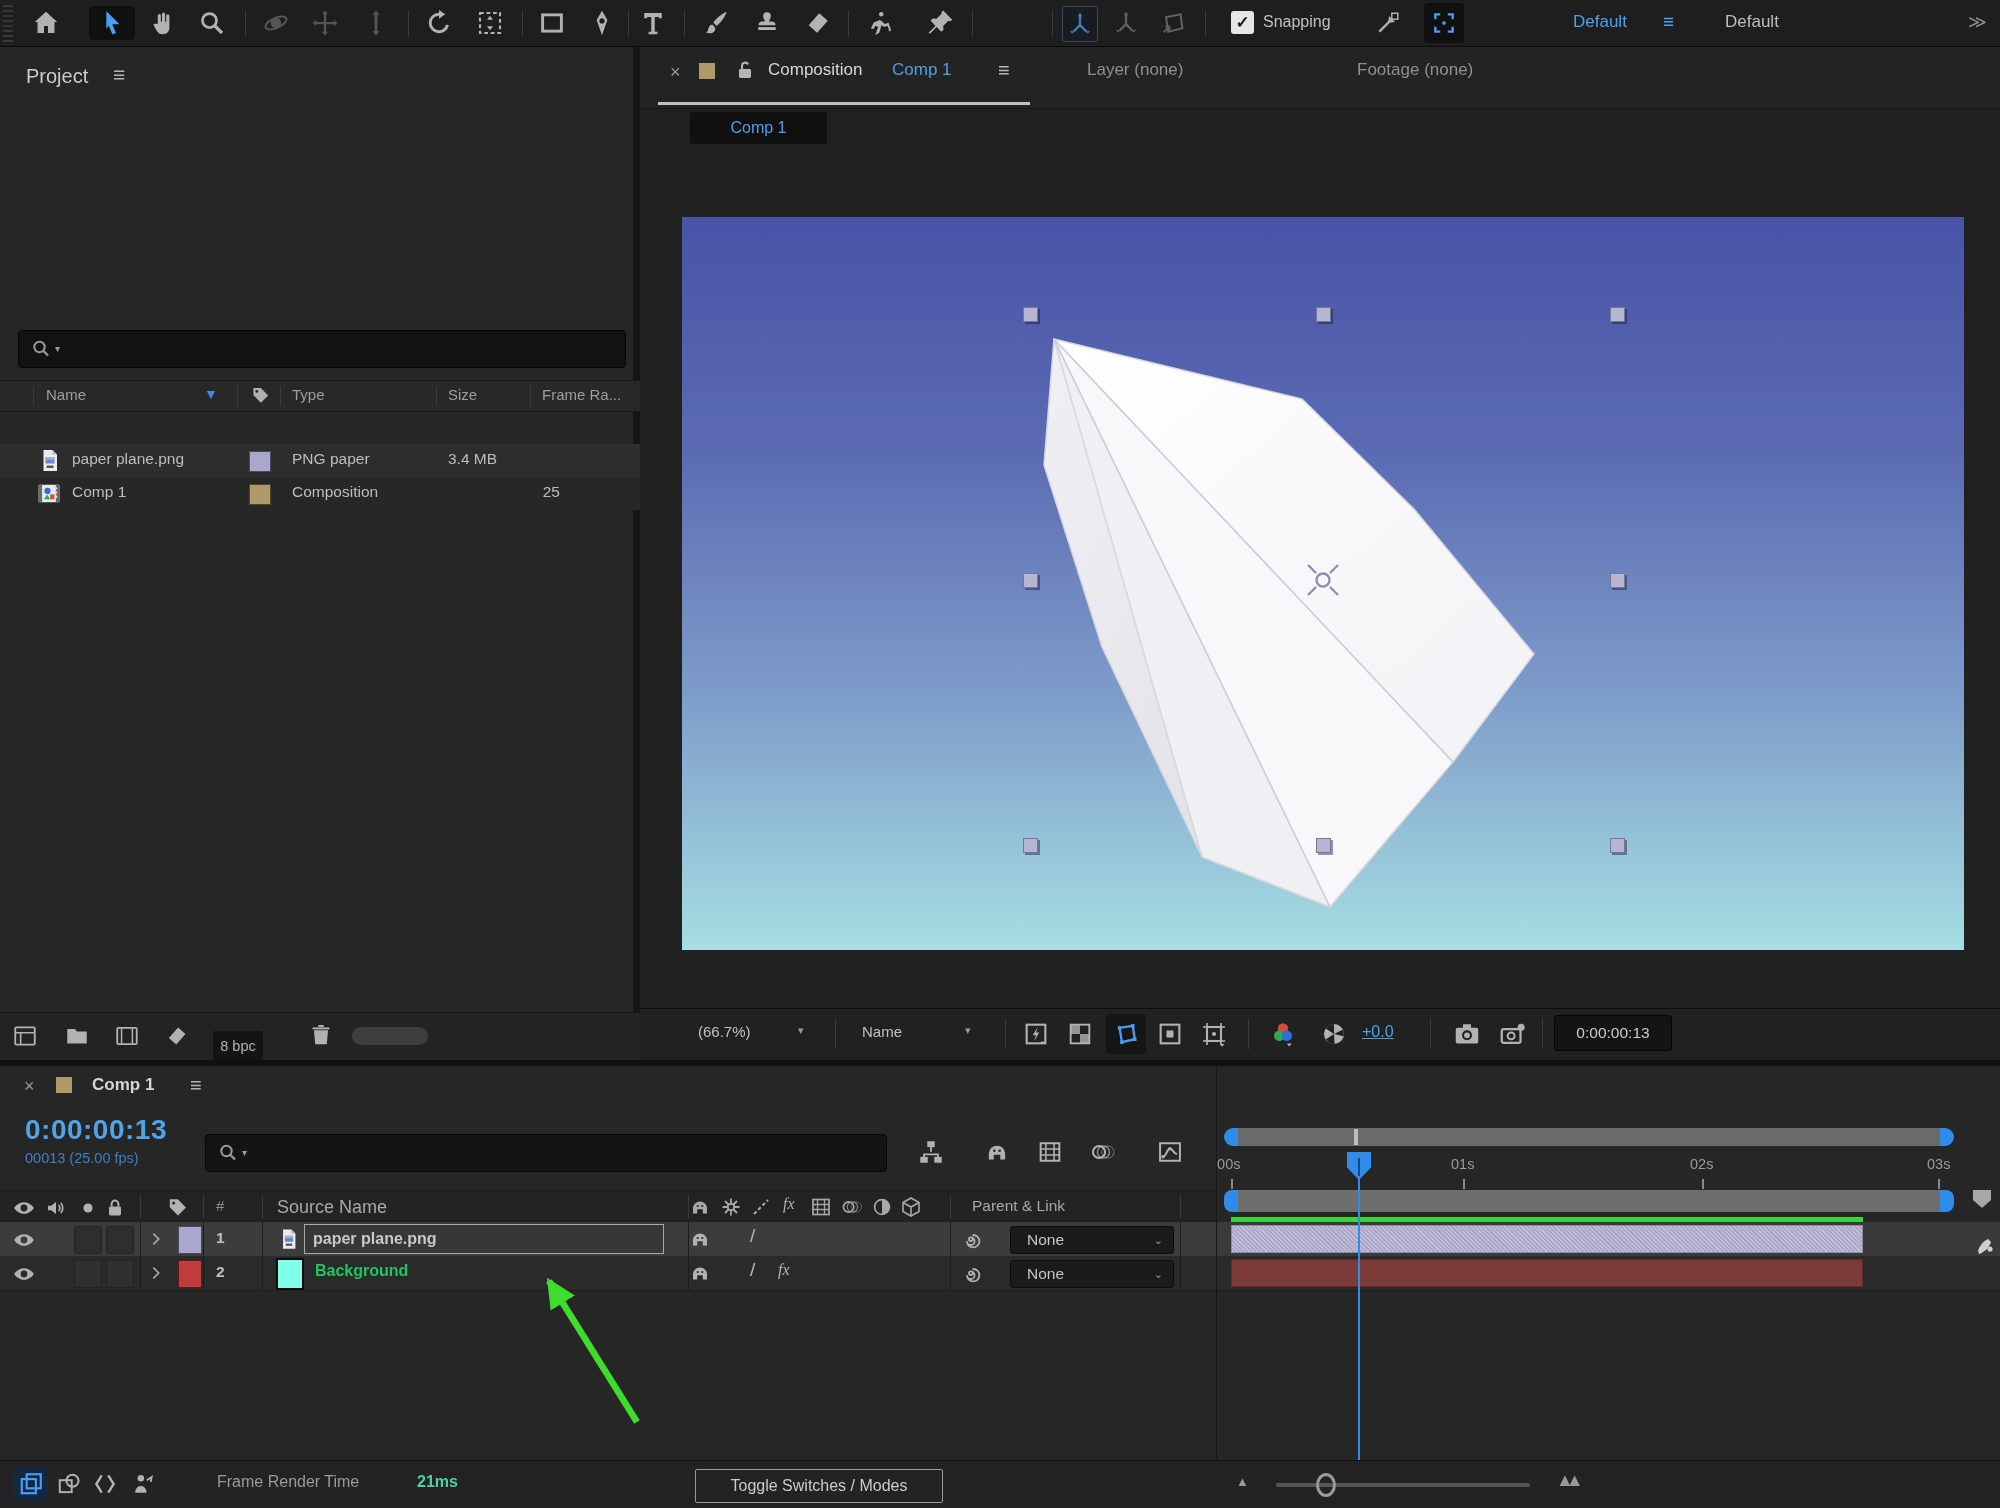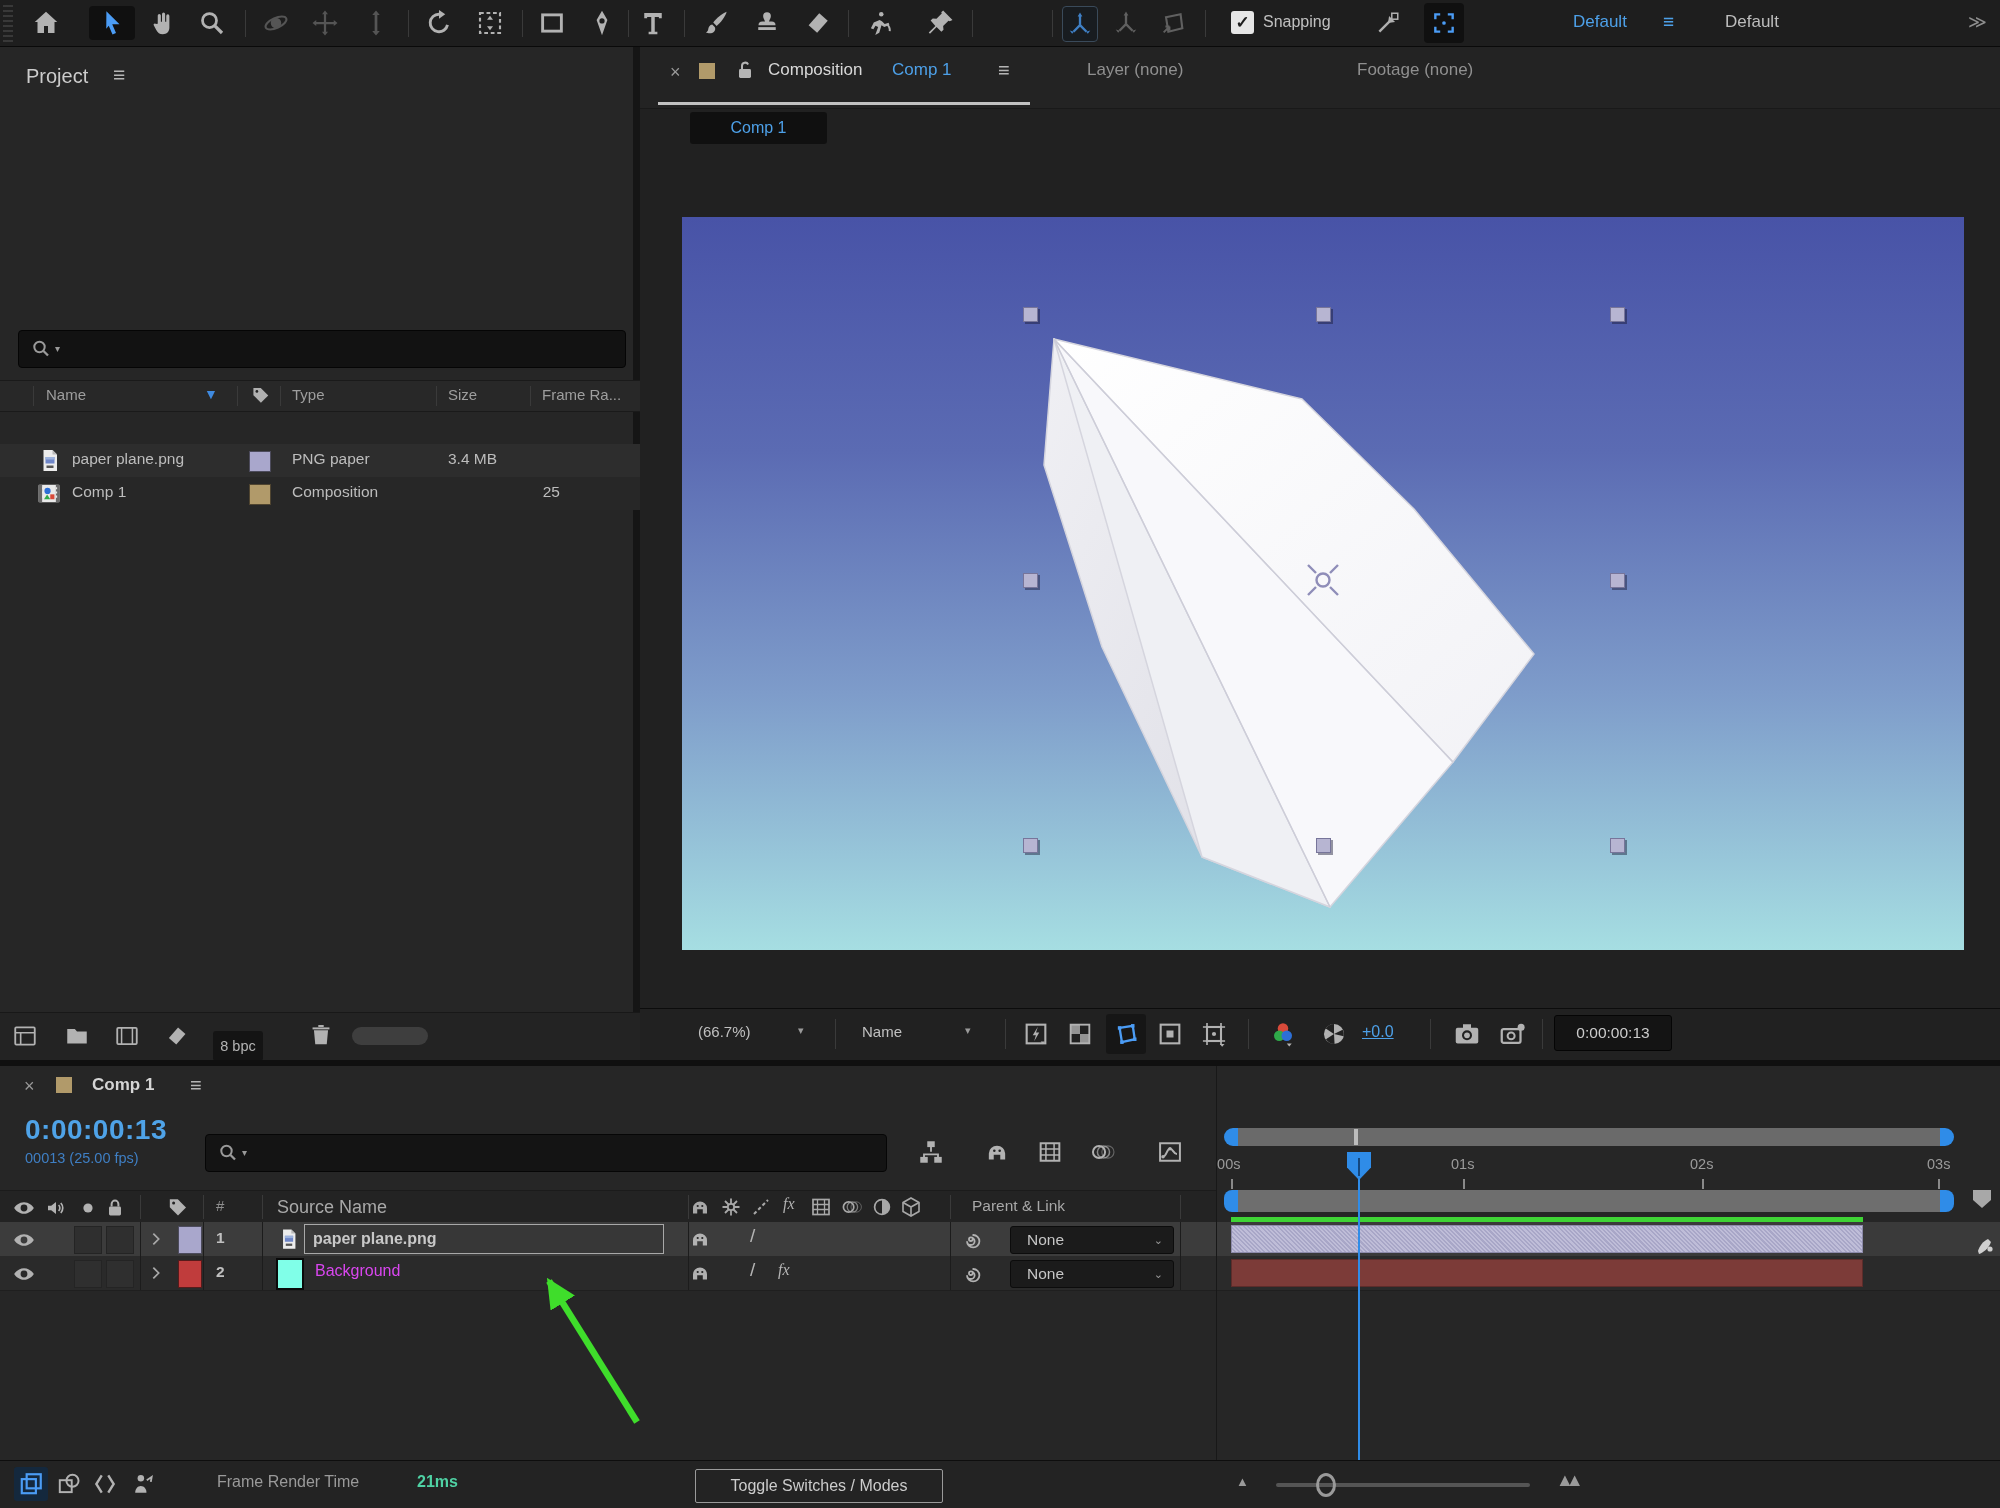--- a/index.html
+++ b/index.html
@@ -669,21 +669,21 @@
       <div class="abs" style="left:74px;top:4px;width:26px;height:26px;background:#2f2f2f;border:1px solid #242424;"></div>
       <div class="abs" style="left:106px;top:4px;width:26px;height:26px;background:#2f2f2f;border:1px solid #242424;"></div>
       <span class="i" style="position:absolute;left:148px;top:9px;width:16px;height:16px;color:#a8a8a8;">
           <svg viewBox="0 0 24 24" fill="currentColor">
             <path d="M8 4l8 8-8 8" fill="none" stroke="currentColor" stroke-width="2.6"></path>
           </svg>
         </span>
       <div class="chip" style="left:178px;top:4px;width:22px;height:26px;background:#C03C3C;"></div>
       <div class="abs txt" style="left:216px;top:7px;font-size:15.5px;color:#c0c0c0;font-weight:bold;">2</div>
       <div class="abs" style="left:276px;top:2px;width:24px;height:28px;background:#80FFE8;border:2px solid #0a0a0a;"></div>
-      <div class="abs txt" style="left:315px;top:6px;font-size:16px;font-weight:normal;color:#d946ef;">Background</div>
+      <div class="abs txt" style="left:315px;top:6px;font-size:16px;font-weight:bold;color:#22c55e;">Background</div>
       <span class="i" style="position:absolute;left:688px;top:5px;width:24px;height:24px;">
           <svg viewBox="0 0 24 24" fill="currentColor">
             <path d="M5 18.5v-5.3a7 6.6 0 0114 0v5.3h-4.2v-4.2H9.2v4.2z"></path>
             <circle cx="9.7" cy="11" r="1.1" fill="#232323"></circle>
             <circle cx="14.3" cy="11" r="1.1" fill="#232323"></circle>
           </svg>
         </span>
       <div class="abs txt" style="left:750px;top:3px;font-size:19px;color:#b5b5b5;">/</div>
       <div class="abs txt" style="left:778px;top:5px;font-size:16px;font-style:italic;color:#b5b5b5;font-family:'Liberation Serif',serif;">fx</div>
       <span class="i" style="position:absolute;left:960px;top:5px;width:24px;height:24px;">

